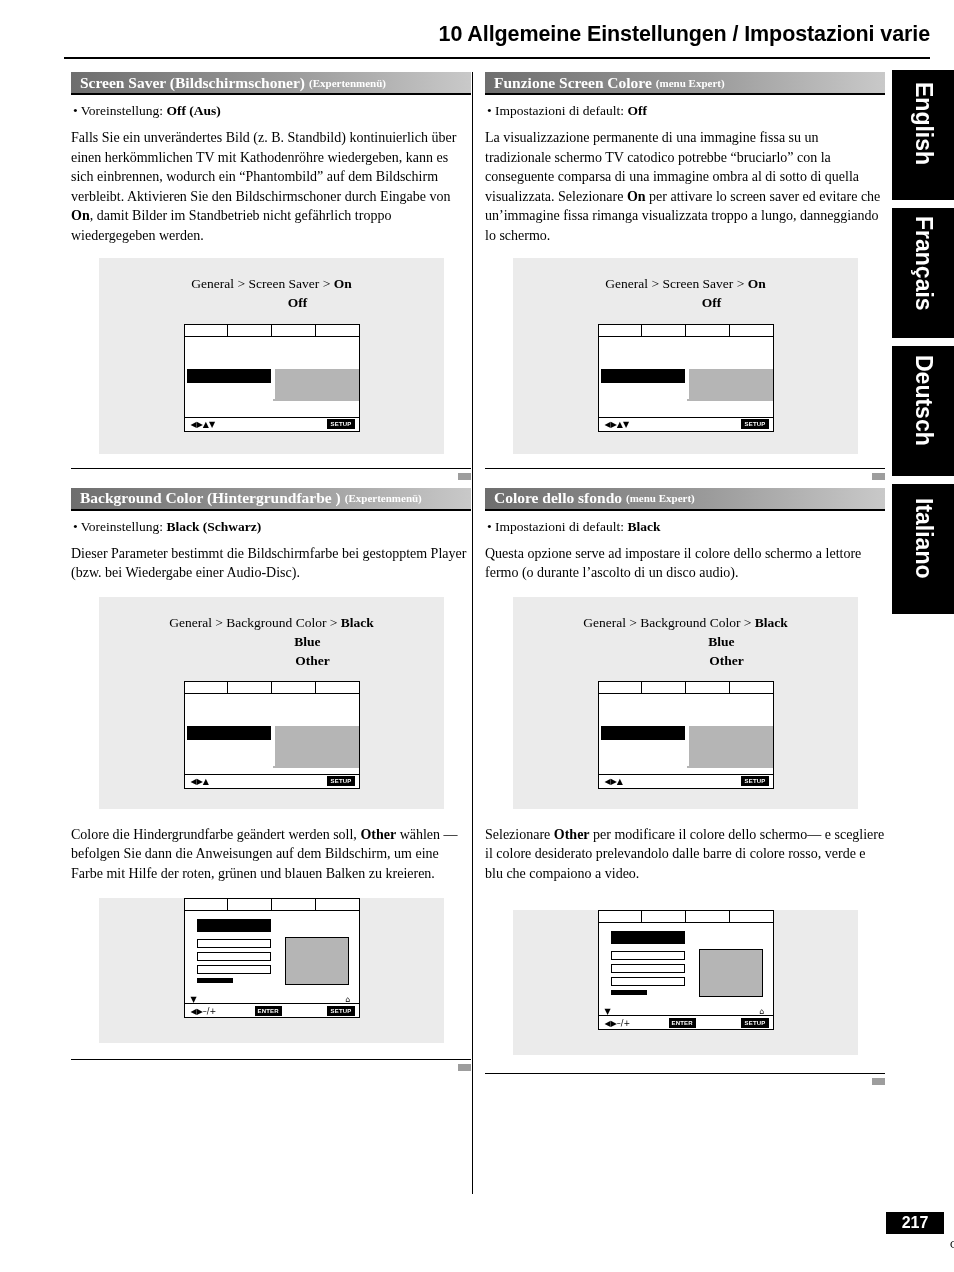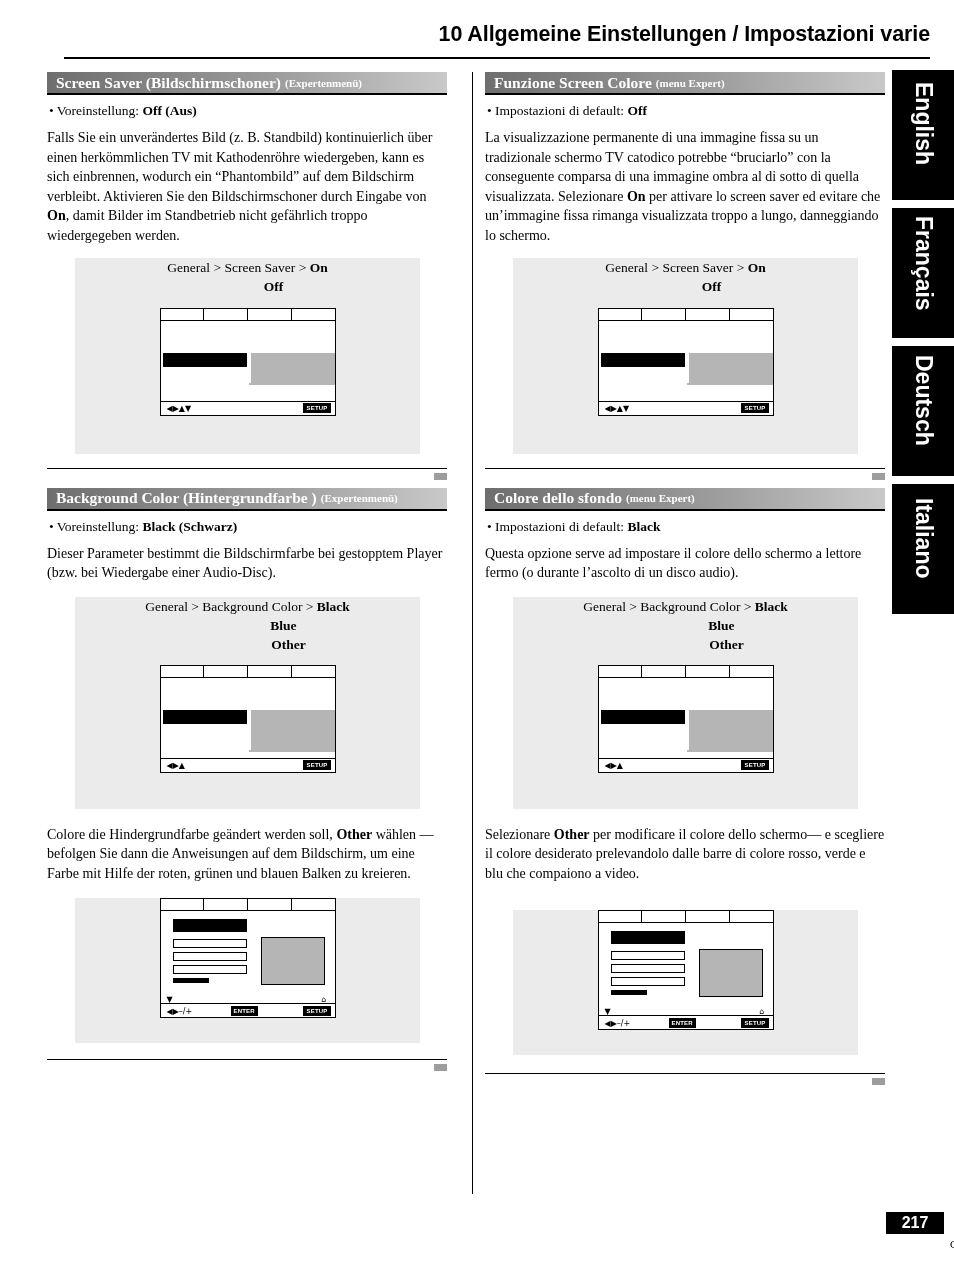--- a/index.html
+++ b/index.html
@@ -67,21 +67,21 @@
   #tab-de span { position: absolute; left: 45px; top: 9px; }
   #tab-it { top: 484px; height: 130px; }
   #tab-it span { position: absolute; left: 45px; top: 14px; }
 
   
   .col {
     position: absolute;
     top: 72px;
     width: 400px;
   }
-  .col-left { left: 47px; }
+  .col-left { left: 71px; }
   .col-right { left: 485px; }
   .col-divider {
     position: absolute;
     left: 472px;
     top: 72px;
     width: 1px;
     height: 1122px;
     background: #000;
   }
 
@@ -128,21 +128,21 @@
 
   
   .fig {
     background: #ebebeb;
     position: relative;
     margin-top: 12px;
   }
   .menu-path {
     font-size: 13.5px;
     text-align: center;
-    padding-top: 0;
+    padding-top: 16px;
     line-height: 19px;
   }
   .menu-path .b { font-weight: bold; }
   .menu-opts {
     font-size: 13.5px;
     font-weight: bold;
     line-height: 19px;
     text-align: center;
   }
 

